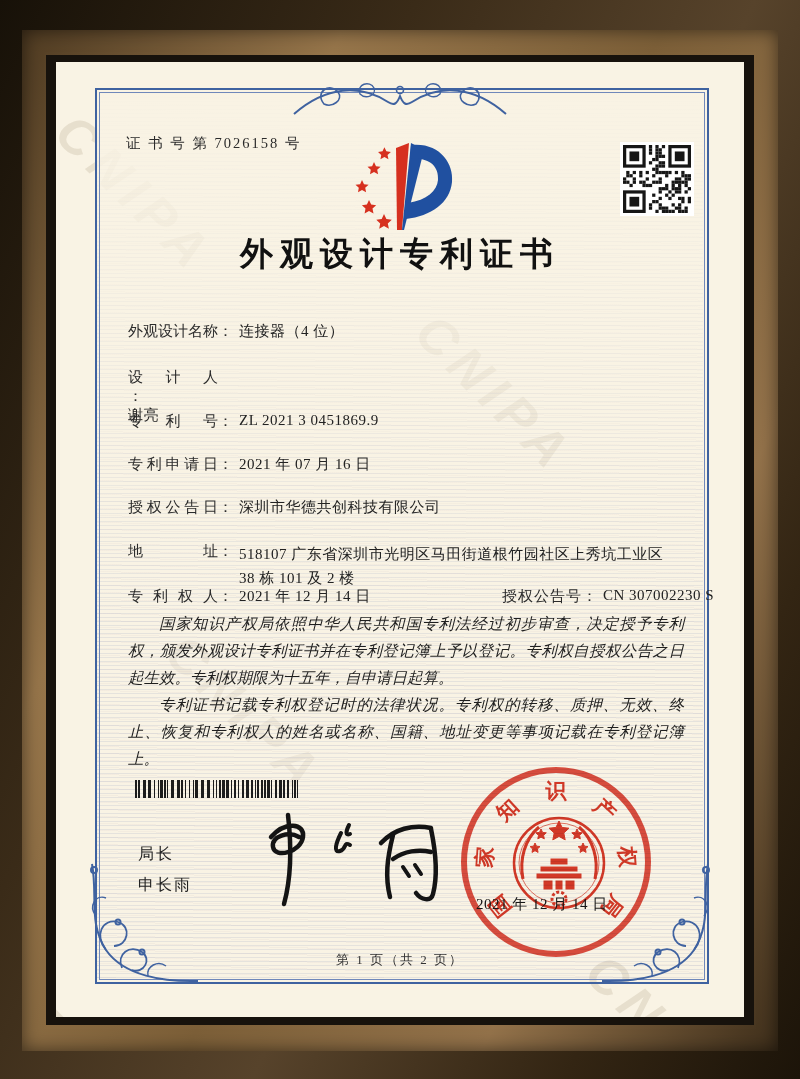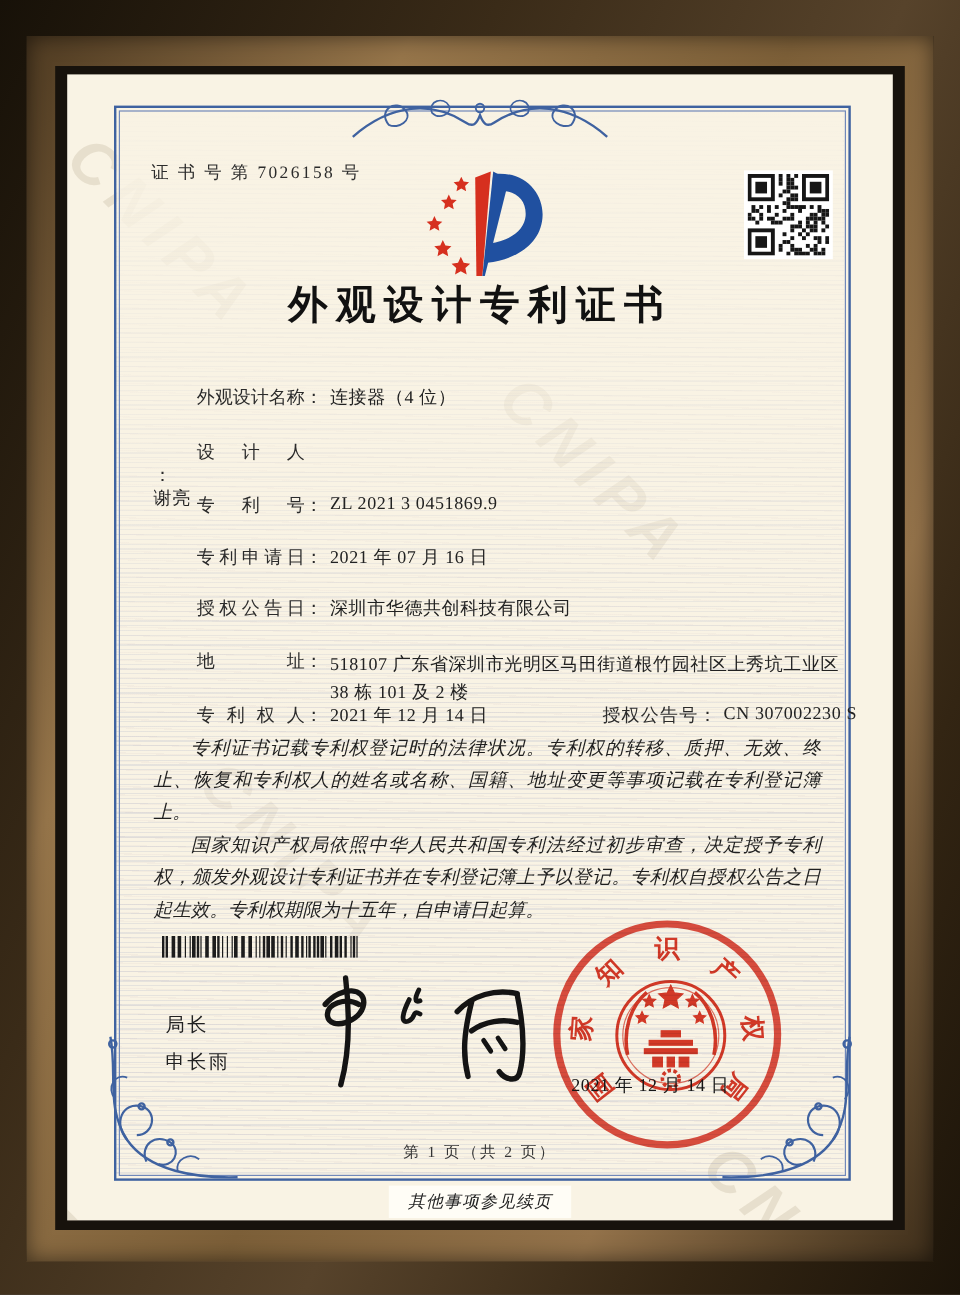--- a/index.html
+++ b/index.html
@@ -39,21 +39,21 @@
   .wm.faint{color:rgba(128,108,72,.08);}
   
   .cert-number{position:absolute;left:70px;top:72px;font-size:14.5px;letter-spacing:2px;color:#2b2b2b;}
   .logo{position:absolute;left:280px;top:76px;width:124px;height:102px;}
   .qr{position:absolute;left:564px;top:80px;width:74px;height:74px;background:#fff;padding:3px;box-sizing:border-box;}
   .qr svg{width:100%;height:100%;display:block;}
   .cert-title{position:absolute;left:0;top:170px;width:688px;text-align:center;
     font-size:33px;font-weight:700;letter-spacing:7px;color:#111;}
   
   .row{position:absolute;left:72px;font-size:15px;color:#222;display:flex;white-space:nowrap;}
-  .row .lbl{display:inline-block;width:90px;text-align:justify;text-align-last:justify;color:#2b2b2b;margin-left:36px;}
+  .row .lbl{display:inline-block;width:90px;text-align:justify;text-align-last:justify;color:#2b2b2b;}
   .row .colon{margin-right:6px;color:#2b2b2b;}
   .row .val{letter-spacing:.5px;}
   .addr-val{line-height:24px;white-space:normal;width:430px;}
   .grant2{position:absolute;left:374px;top:0;display:flex;white-space:nowrap;}
   .grant2 .lbl2{letter-spacing:1px;color:#2b2b2b;}
   
   .paras{position:absolute;left:72px;top:548px;width:556px;font-size:15.5px;line-height:27px;
     color:#1f1f1f;font-style:italic;text-align:justify;}
   .paras p{margin:0;text-indent:2em;}
   
@@ -325,22 +325,22 @@
       <span class="colon">：</span>
     <span class="val">2021 年 12 月 14 日</span>
     <span class="grant2">
       <span class="lbl2">授权公告号</span>
         <span class="colon">：</span>
       <span class="val">CN 307002230 S</span>
     </span>
   </div>
 
   <div class="paras">
+    <p>国家知识产权局依照中华人民共和国专利法经过初步审查，决定授予专利权，颁发外观设计专利证书并在专利登记簿上予以登记。专利权自授权公告之日起生效。专利权期限为十五年，自申请日起算。</p>
     <p>专利证书记载专利权登记时的法律状况。专利权的转移、质押、无效、终止、恢复和专利权人的姓名或名称、国籍、地址变更等事项记载在专利登记簿上。</p>
-    <p>国家知识产权局依照中华人民共和国专利法经过初步审查，决定授予专利权，颁发外观设计专利证书并在专利登记簿上予以登记。专利权自授权公告之日起生效。专利权期限为十五年，自申请日起算。</p>
   </div>
 
   <div class="barcode">
       <i style="left:0px;width:2px"></i>
       <i style="left:3px;width:2px"></i>
       <i style="left:8px;width:3px"></i>
       <i style="left:13px;width:3px"></i>
       <i style="left:19px;width:1px"></i>
       <i style="left:23px;width:1px"></i>
       <i style="left:25px;width:3px"></i>
@@ -424,17 +424,14 @@
         <rect x="45" y="74" width="6" height="8"></rect>
         <circle cx="48" cy="92" r="7" fill="none" stroke-width="3" stroke-dasharray="3 2"></circle>
         <path d="M12,72 C8,52 14,32 28,20" fill="none" stroke-width="3"></path>
         <path d="M84,72 C88,52 82,32 68,20" fill="none" stroke-width="3"></path>
       </g>
     </svg>
   </div>
   <div class="seal-date">2021 年 12 月 14 日</div>
 
   <div class="page-footer">第 1 页（共 2 页）</div>
-  <div class="cont-box">
-    <span>其他事项参见续页</span>
-  </div>
 
 </div>
 
 </body></html>

